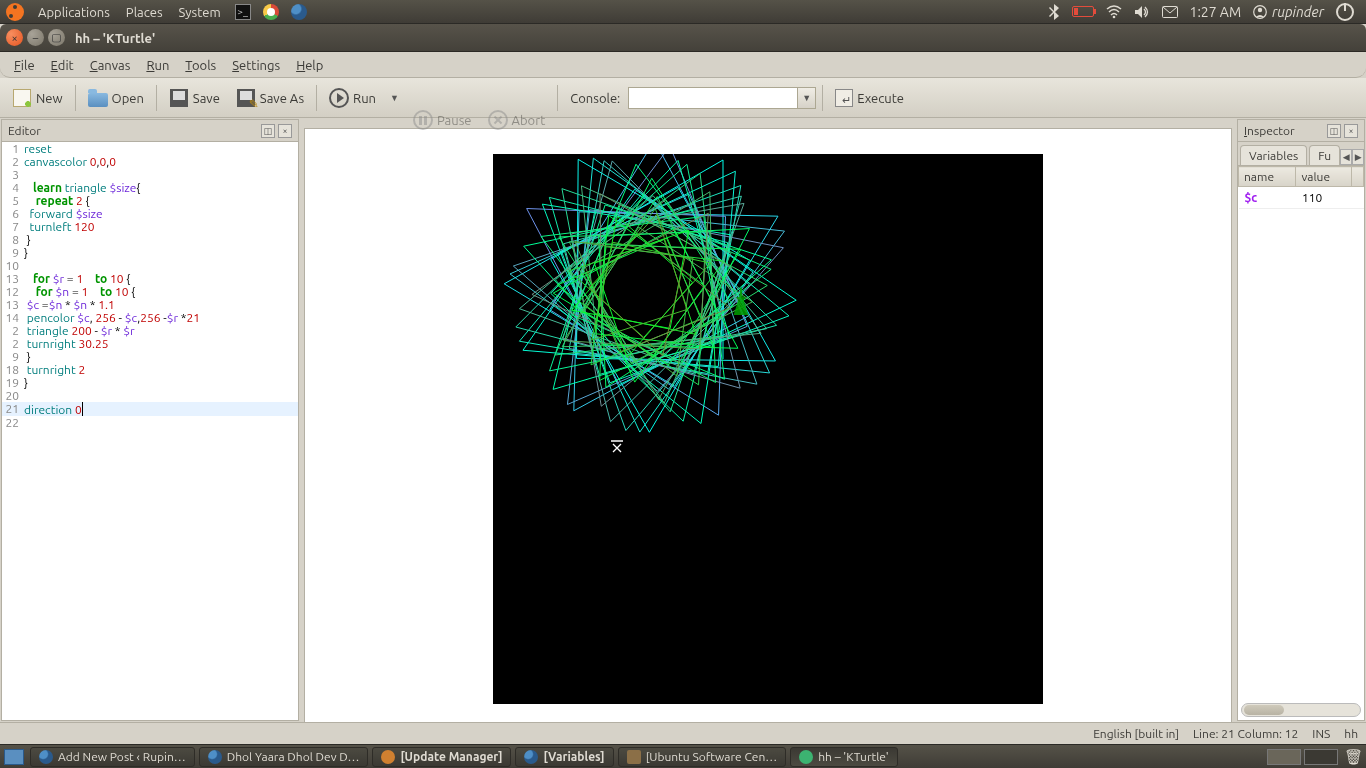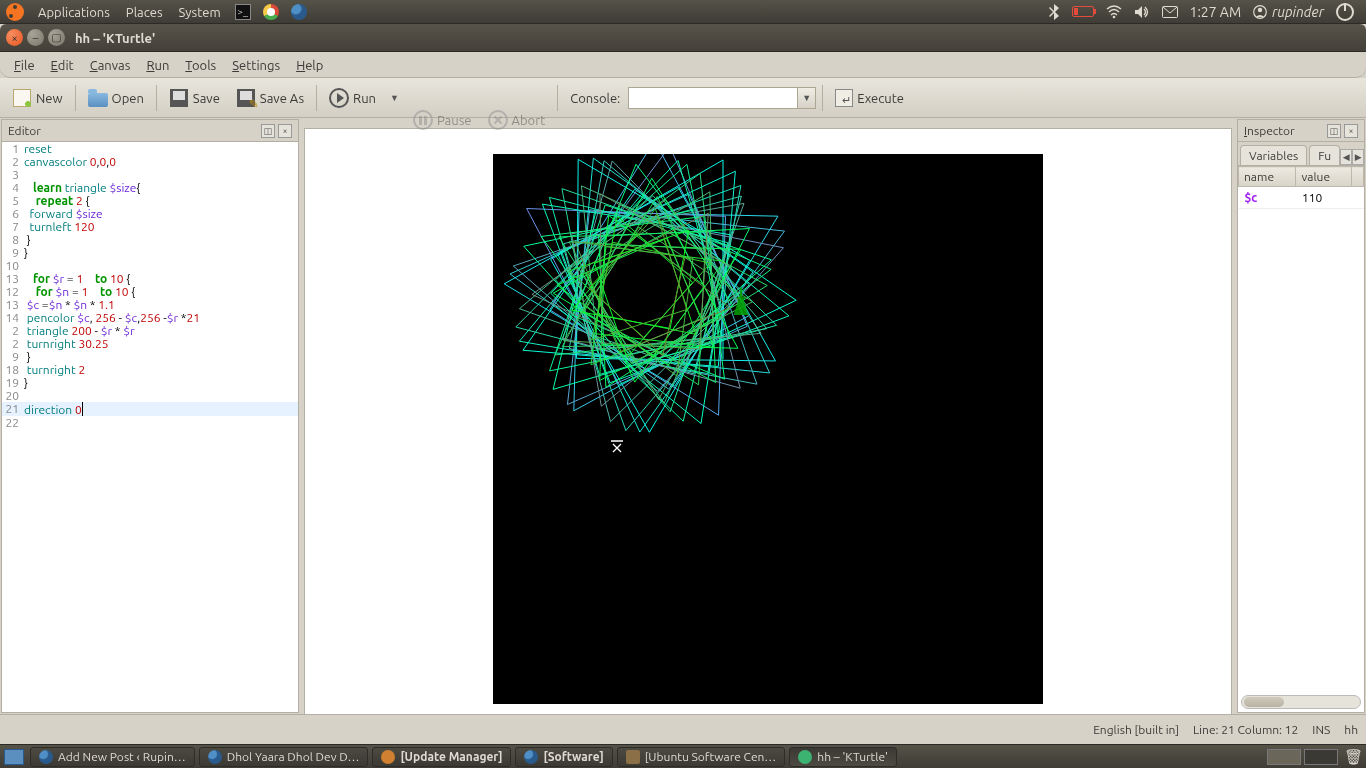--- a/index.html
+++ b/index.html
@@ -93,21 +93,21 @@
 .insp-tabs .sbtn{width:12px;height:16px;border:1px solid #aaa;background:#e6e3da;font-size:9px;line-height:14px;text-align:center;color:#555;}
 .insp-body{flex:1;background:#fff;color:#000;font-size:12px;position:relative;}
 .insp-table{width:100%;border-collapse:collapse;}
 .insp-table th{background:linear-gradient(#ece9e0,#d8d4c9);border:1px solid #bdb8a9;padding:3px 5px;text-align:left;font-weight:normal;color:#3c3b37;}
 .insp-table td{padding:4px 6px;border-bottom:1px solid #eee;}
 .insp-table td.var{font-weight:bold;color:#a020f0;}
 .hscroll{position:absolute;bottom:3px;left:3px;right:3px;height:14px;border:1px solid #bbb;border-radius:7px;background:#e6e3da;}
 .hscroll::before{content:'';position:absolute;left:2px;top:1px;width:40px;height:10px;background:linear-gradient(#cfcabb,#b8b3a4);border-radius:5px;}
 
 
-.statusbar{height:30px;background:#d6d2c8;border-top:1px solid #b3afa3;display:flex;align-items:center;justify-content:flex-end;padding:0 8px;gap:14px;color:#3c3b37;font-size:12px;}
+.statusbar{height:22px;background:#d6d2c8;border-top:1px solid #b3afa3;display:flex;align-items:center;justify-content:flex-end;padding:0 8px;gap:14px;color:#3c3b37;font-size:12px;}
 
 
 .gnome-bottom{position:absolute;bottom:0;left:0;right:0;height:24px;background:linear-gradient(#555248,#3f3c36);display:flex;align-items:center;padding:0 4px;color:#dfdbd2;border-top:1px solid #2b2a26;}
 .gnome-bottom .showdesk{width:20px;height:16px;background:#5a8fc0;border:1px solid #2a5a8c;margin-right:6px;}
 .gnome-bottom .task{display:flex;align-items:center;gap:5px;padding:2px 8px;border:1px solid #2e2c27;background:linear-gradient(#4c4a41,#3b3933);border-radius:3px;margin-right:4px;max-width:205px;min-width:0;height:20px;}
 .gnome-bottom .task.active{background:linear-gradient(#3b3933,#4c4a41);}
 .gnome-bottom .task span{white-space:nowrap;overflow:hidden;text-overflow:ellipsis;font-size:12px;}
 .gnome-bottom .tico{width:14px;height:14px;flex-shrink:0;}
 .gnome-bottom .tico.ff{background:radial-gradient(circle at 30% 30%,#4e8fc7 30%,#2a5a8c 40%),linear-gradient(#e88b2d,#d1451b);border-radius:50%;}
 .gnome-bottom .tico.upd{background:#d08030;border-radius:50%;}
@@ -554,21 +554,21 @@
       <div class="task">
         <div class="tico ff"></div>
         <span>Dhol Yaara Dhol Dev D…</span>
       </div>
       <div class="task">
         <div class="tico upd"></div>
         <span style="font-weight:bold;">[Update Manager]</span>
       </div>
       <div class="task">
         <div class="tico ff"></div>
-        <span style="font-weight:bold;">[Software]</span>
+        <span style="font-weight:bold;">[Variables]</span>
       </div>
       <div class="task">
         <div class="tico sw"></div>
         <span>[Ubuntu Software Cen…</span>
       </div>
       <div class="task active">
         <div class="tico kt"></div>
         <span>hh – 'KTurtle'</span>
       </div>
     </div>

